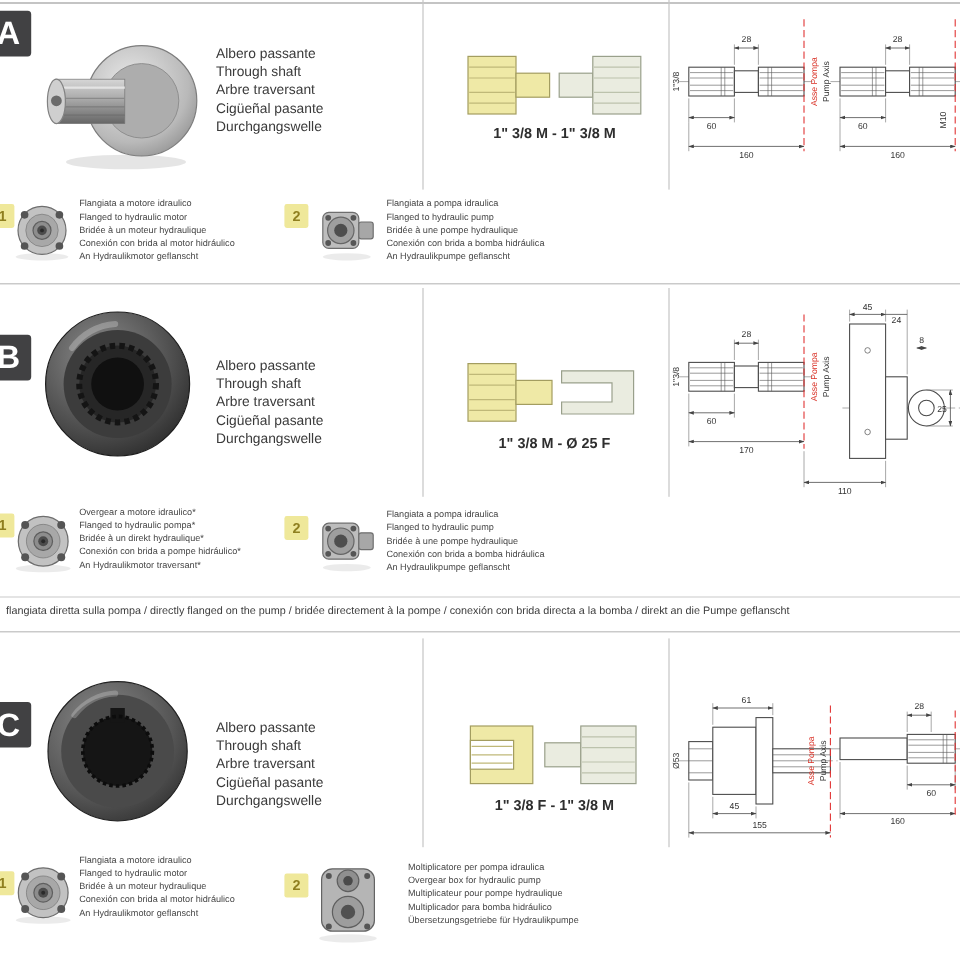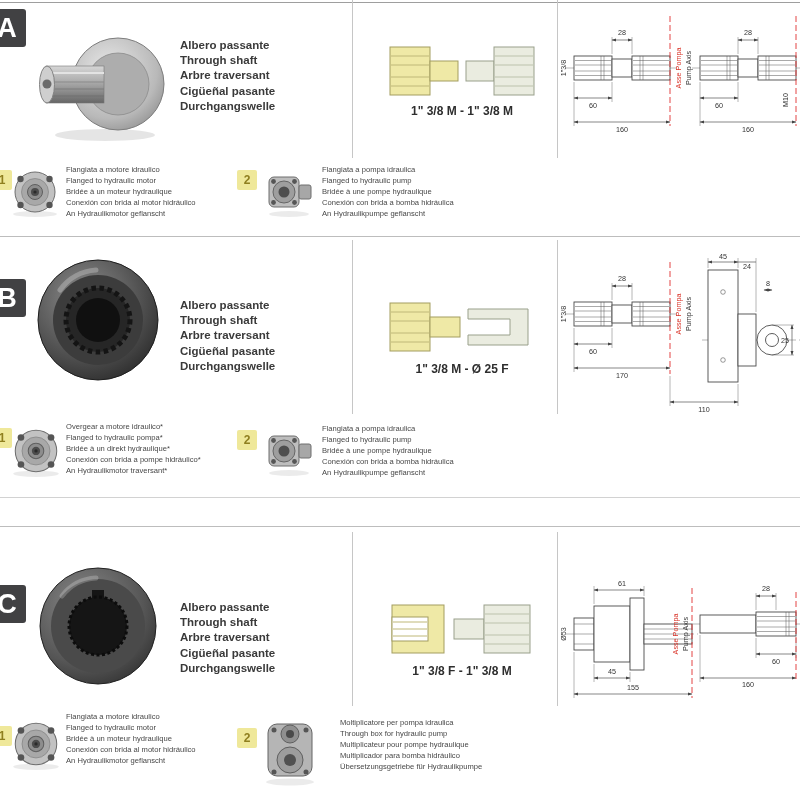--- a/index.html
+++ b/index.html
@@ -6,21 +6,21 @@
   html,body { width:800px; height:800px; background:#fff; }
   body { font-family:"Liberation Sans", sans-serif; position:relative; overflow:hidden; }
   .page { position:absolute; inset:0; background:#fff; overflow:hidden; }
   .abs { position:absolute; }
   .hline { position:absolute; left:0; width:800px; height:1px; background:#bdbdbd; }
   .vline { position:absolute; width:1px; background:#c6c6c6; }
   .letter-badge { position:absolute; width:38px; height:38px; background:#414143; color:#fff;
     font-weight:bold; font-size:27px; display:flex; align-items:center; justify-content:center; border-radius:3px; }
   .num-badge { position:absolute; width:20px; height:20px; background:#efe89a; color:#8f7f1f;
     font-weight:bold; font-size:12px; display:flex; align-items:center; justify-content:center; border-radius:2px; }
-  .desc { position:absolute; font-size:11.5px; font-weight:700; color:#3a3a3a; line-height:15.2px; }
+  .desc { position:absolute; font-size:11.5px; font-weight:400; color:#3a3a3a; line-height:15.2px; }
   .item-text { position:absolute; font-size:7.6px; color:#474747; line-height:10.9px; }
   .coupling { position:absolute; font-size:12px; font-weight:bold; color:#2e2e2e; text-align:center; }
   .footnote { position:absolute; font-size:9px; color:#3c3c3c; white-space:nowrap; }
   svg text { font-family:"Liberation Sans", sans-serif; }
   .dimt { font-size:7.2px; fill:#333; }
   .axis-it { font-size:7.2px; fill:#d93025; }
   .axis-en { font-size:7.2px; fill:#333; }
   .dim { stroke:#555; stroke-width:0.7; }
   .ext { stroke:#7a7a7a; stroke-width:0.55; }
   .part { fill:#fff; stroke:#4a4a4a; stroke-width:0.9; }
@@ -350,20 +350,21 @@
     <div class="item-text" style="left:322px;top:424px;width:165px">
       <div>Flangiata a pompa idraulica</div>
       <div>Flanged to hydraulic pump</div>
       <div>Bridée à une pompe hydraulique</div>
       <div>Conexión con brida a bomba hidráulica</div>
       <div>An Hydraulikpumpe geflanscht</div>
     </div>
   </div>
 
   <div class="hline" style="top:497px;background:#d2d2d2"></div>
+  <div class="footnote" style="left:5px;top:504px">flangiata diretta sulla pompa / directly flanged on the pump / bridée directement à la pompe / conexión con brida directa a la bomba / direkt an die Pumpe geflanscht</div>
   <div class="hline" style="top:526px"></div>
 
   <div>
     <div class="letter-badge" style="left:-12px;top:585px">C</div>
 
     <svg class="abs" style="left:30px;top:556px" width="136" height="140" viewBox="0 0 136 140">
       <defs>
           <radialGradient id="pgC1" cx="38%" cy="32%" r="80%">
             <stop offset="0%" stop-color="#8a8a8a"></stop>
             <stop offset="65%" stop-color="#555"></stop>
@@ -494,20 +495,20 @@
       <circle cx="32" cy="24" r="4" fill="#4a4a4a"></circle>
       <circle cx="32" cy="50" r="13" fill="#9d9d9d" stroke="#5f5f5f"></circle>
       <circle cx="32" cy="50" r="6" fill="#515151"></circle>
       <circle cx="16" cy="20" r="2.5" fill="#555"></circle>
         <circle cx="48" cy="20" r="2.5" fill="#555"></circle>
       <circle cx="16" cy="62" r="2.5" fill="#555"></circle>
         <circle cx="48" cy="62" r="2.5" fill="#555"></circle>
     </svg>
     <div class="item-text" style="left:340px;top:718px;width:175px">
       <div>Moltiplicatore per pompa idraulica</div>
-      <div>Through box for hydraulic pump</div>
+      <div>Overgear box for hydraulic pump</div>
       <div>Multiplicateur pour pompe hydraulique</div>
       <div>Multiplicador para bomba hidráulico</div>
       <div>Übersetzungsgetriebe für Hydraulikpumpe</div>
     </div>
   </div>
 
 </div>
 
 </body></html>

